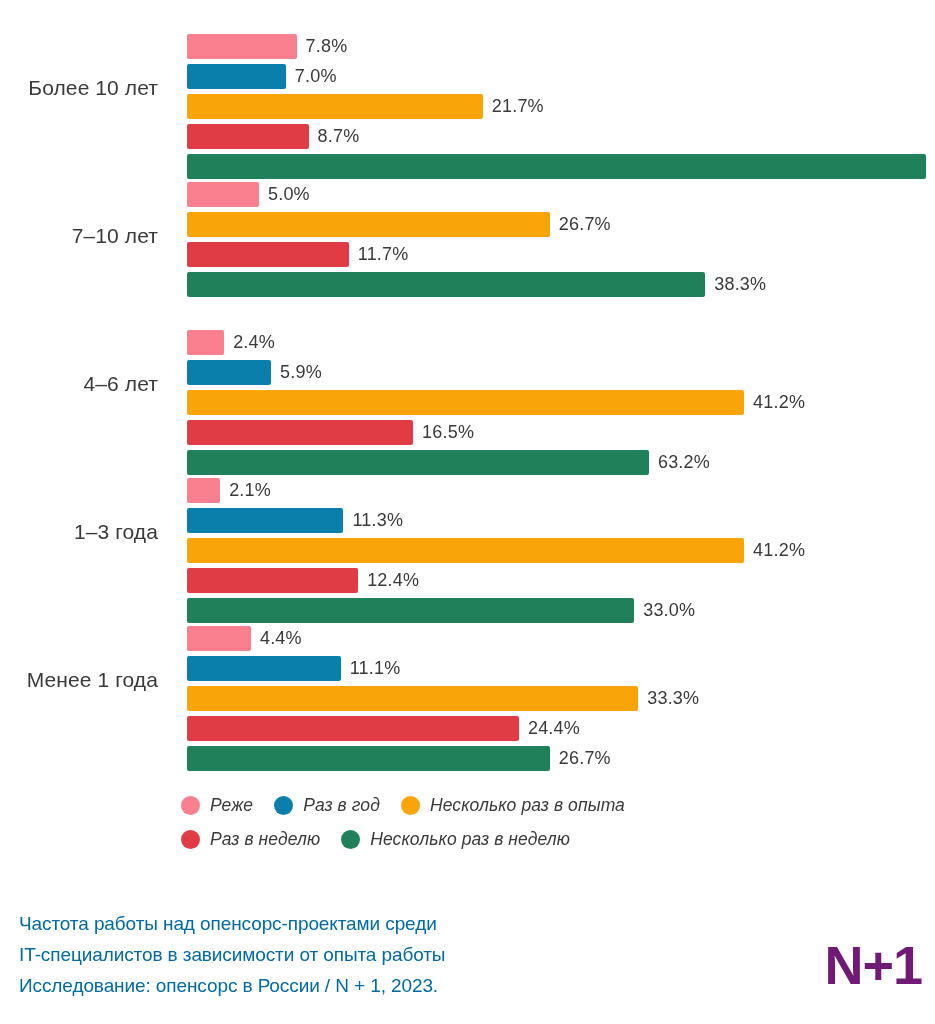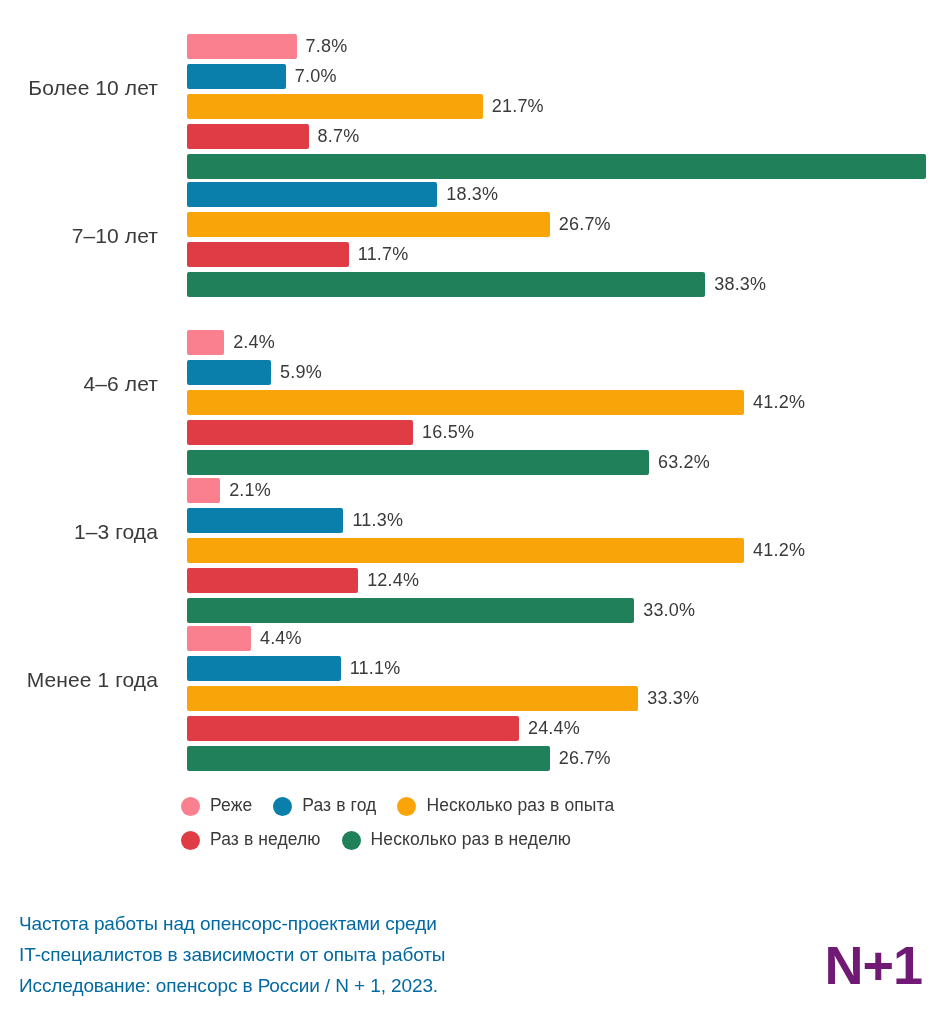--- a/index.html
+++ b/index.html
@@ -94,23 +94,24 @@
     top: 788px;
     width: 720px;
   }
   .legend-row {
     display: flex;
     align-items: center;
     height: 34px;
   }
   .legend-item {
     display: flex;
-    align-items: flex-end;
+    align-items: center;
     margin-right: 21px;
     white-space: nowrap;
+    font-style: italic;
   }
   .legend-dot {
     width: 19px;
     height: 19px;
     border-radius: 50%;
     flex: 0 0 auto;
   }
   .legend-label {
     font-size: 17.5px;
     color: #3a3a3a;
@@ -173,22 +174,22 @@
           </div>
           <div class="barrow">
             <div class="bar" style="background: rgb(31, 128, 89); width: 739.32px;"></div>
           </div>
         </div>
       </div>
       <div class="group">
         <div class="group-label">7–10 лет</div>
         <div class="bars">
           <div class="barrow">
-            <div class="bar" style="background: rgb(10, 127, 171); width: 250.22px;"></div>
-            <span class="bar-value">18.3%</span>
+            <div class="bar" style="background: rgb(250, 127, 143); width: 72px;"></div>
+            <span class="bar-value">5.0%</span>
           </div>
           <div class="barrow">
             <div class="bar" style="background: rgb(249, 165, 10); width: 362.78px;"></div>
             <span class="bar-value">26.7%</span>
           </div>
           <div class="barrow">
             <div class="bar" style="background: rgb(224, 60, 70); width: 161.78px;"></div>
             <span class="bar-value">11.7%</span>
           </div>
           <div class="barrow">

